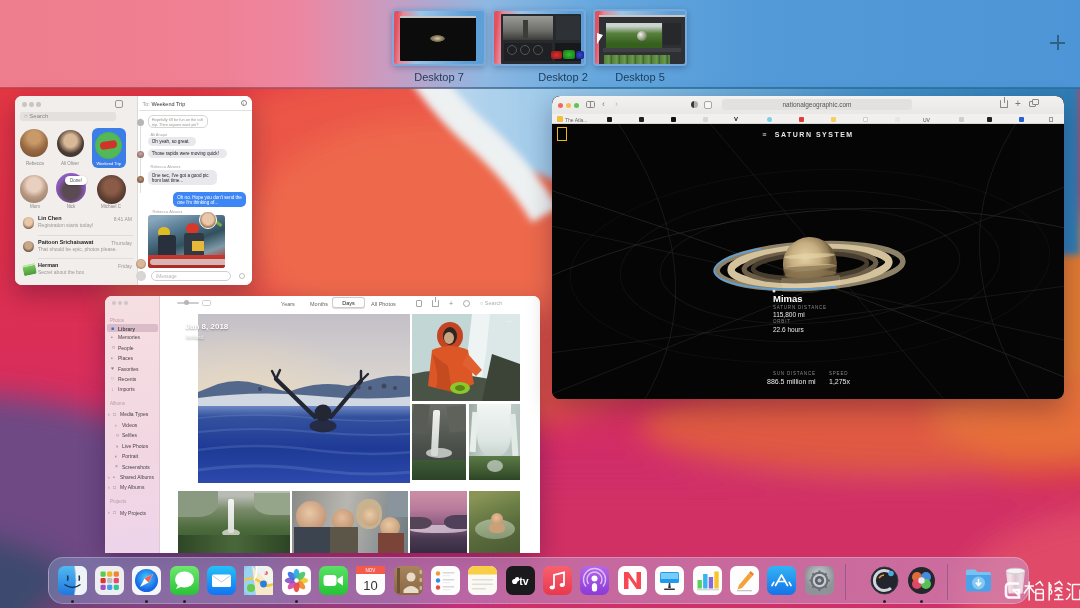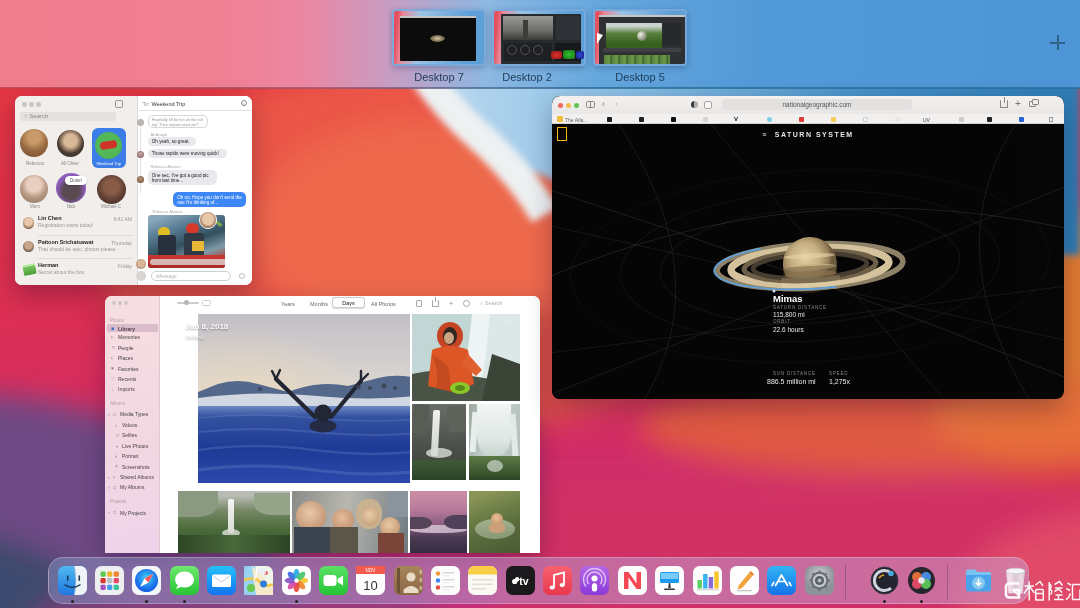--- a/index.html
+++ b/index.html
@@ -90,21 +90,21 @@
     <div class="abs" style="left:6px;top:31px;width:10px;height:10px;border-radius:50%;border:1.5px solid #555"></div>
     <div class="abs" style="left:19px;top:31px;width:10px;height:10px;border-radius:50%;border:1.5px solid #555"></div>
     <div class="abs" style="left:32px;top:31px;width:10px;height:10px;border-radius:50%;border:1.5px solid #555"></div>
     <div class="abs" style="left:54px;top:29px;width:26px;height:18px;background:#17181c"></div>
     <div class="abs" style="left:50px;top:37px;width:11px;height:8px;background:radial-gradient(#e03030,#8a1815);border-radius:2px"></div>
     <div class="abs" style="left:62px;top:36px;width:12px;height:9px;background:radial-gradient(#30c030,#1a7018);border-radius:2px"></div>
     <div class="abs" style="left:75px;top:37px;width:8px;height:8px;background:radial-gradient(#3048d0,#1a1a80);border-radius:2px"></div>
     <div class="abs" style="left:55px;top:2px;width:24px;height:24px;background:#2e3136"></div>
   </div>
 </div>
-    <div class="tlabel" style="left:480px;">Desktop 2</div>
+    <div class="tlabel" style="left:516px;">Desktop 2</div>
 <div class="thumb" style="left:593px;">
       <div class="mini-wp" style="background:linear-gradient(95deg,#e5505e 4%,#e8889a 10%,#9cc4e6 28%,#5f9fd8 80%)"></div>
   <div class="abs" style="left:4px;top:4px;width:86px;height:49px;background:#2e3034;border-top:2px solid #c8c6c4;">
     <div class="abs" style="left:7px;top:6px;width:56px;height:26px;background:linear-gradient(#ccd4d0 12%,#58803c 40%,#35601e 80%)"></div>
     <div class="abs" style="left:38px;top:14px;width:10px;height:10px;border-radius:50%;background:radial-gradient(circle at 35% 35%,#f0f0e8,#8a9478 60%,#3c4430)"></div>
     <div class="abs" style="left:64px;top:6px;width:18px;height:22px;background:#26282c"></div>
     <div class="abs" style="left:4px;top:31px;width:78px;height:4px;background:#3e4046"></div>
     <div class="abs" style="left:5px;top:38px;width:66px;height:9px;background:repeating-linear-gradient(90deg,#54803c 0,#6a9a4a 5px,#3a5a2e 8px)"></div>
   </div>
   <div class="abs" style="left:2px;top:22px;width:0;height:0;border-left:6px solid #fff;border-bottom:9px solid transparent;border-top:2px solid transparent;"></div>

